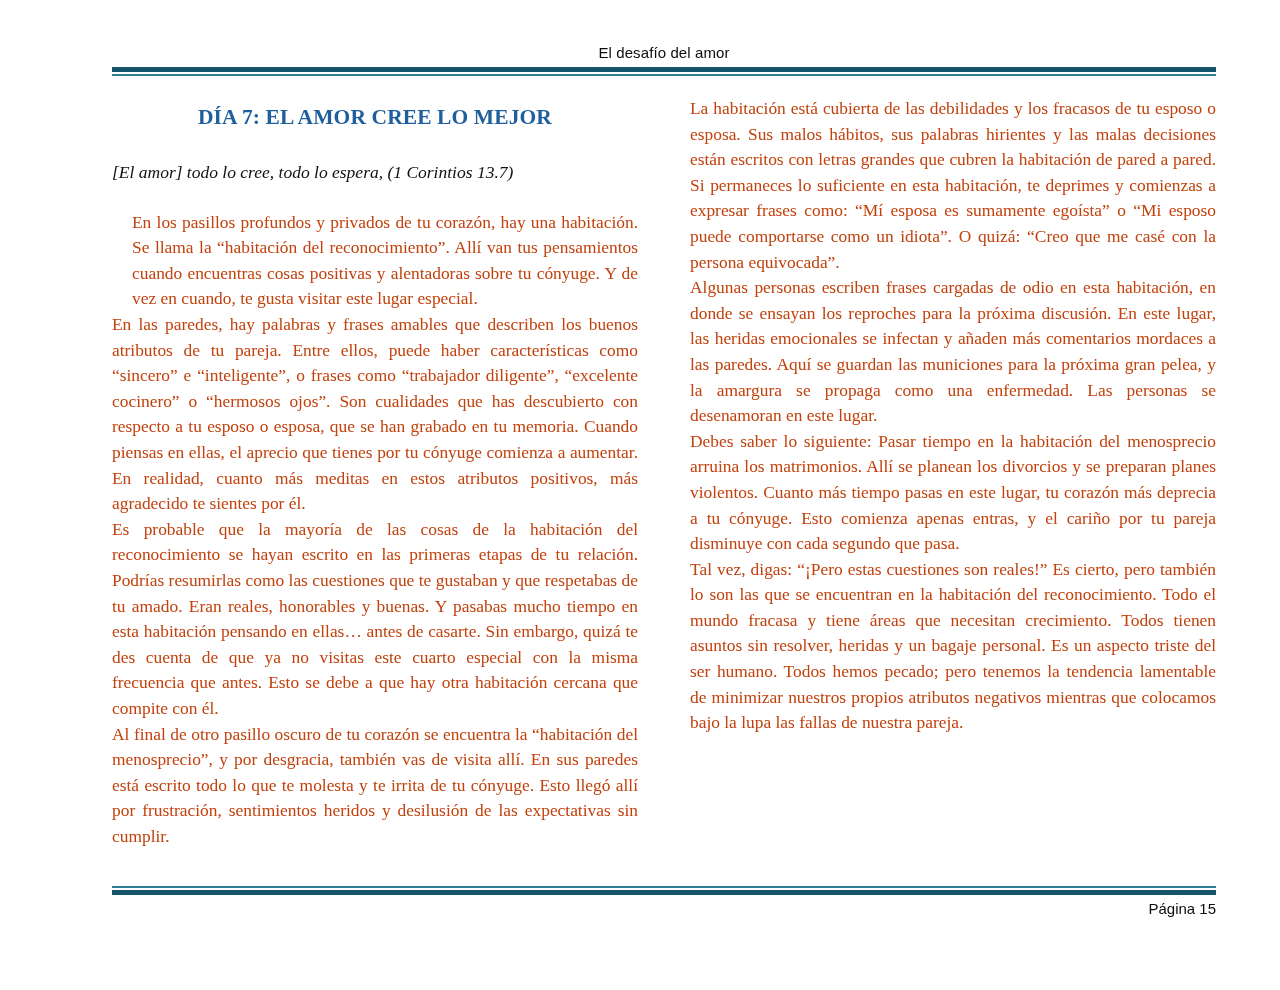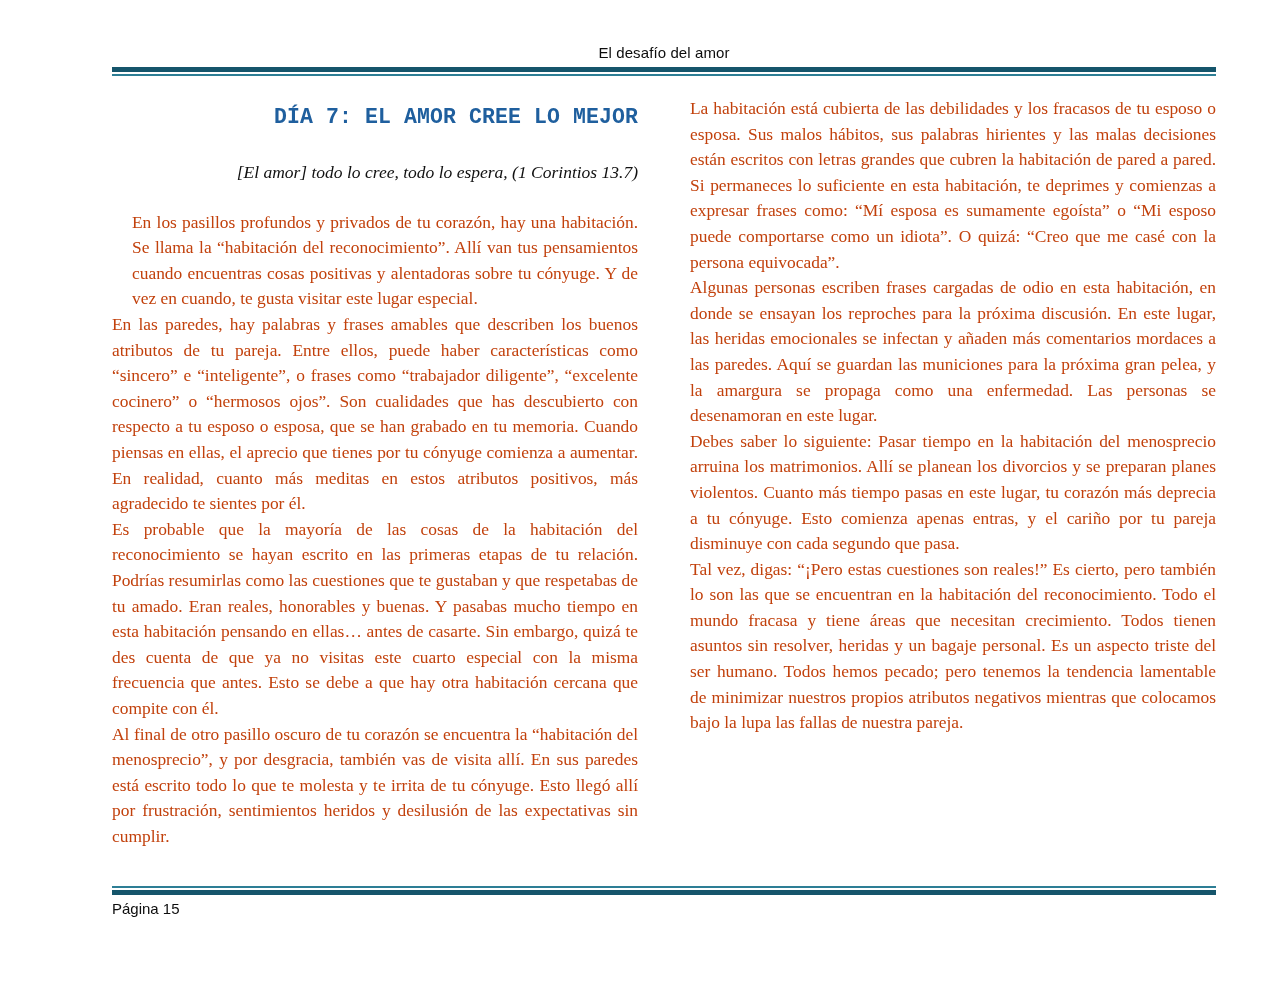--- a/index.html
+++ b/index.html
@@ -71,32 +71,32 @@
     justify-content: space-between;
     align-items: flex-start;
   }
   .col {
     width: 526px;
   }
 
   .chapter-title {
     margin: 0 0 0 0;
     padding-top: 8px;
-    text-align: right;
-    font-family: Liberation Mono, monospace;
+    text-align: center;
+    font-family: Liberation Serif, serif;
     font-weight: bold;
     font-size: 21.5px;
     letter-spacing: .1px;
     color: #1f5f9e;
     line-height: 1.25;
   }
 
   .epigraph {
     margin: 30px 0 0 0;
-    text-align: right;
+    text-align: left;
     font-style: italic;
     font-size: 17.5px;
     color: #111111;
     line-height: 1.3;
   }
 
   p.body {
     margin: 0;
     text-align: justify;
     text-justify: inter-word;
@@ -136,21 +136,21 @@
     width: 100%;
     height: 5px;
     background: #15556b;
   }
 
   .running-footer {
     position: absolute;
     left: 112px;
     top: 900px;
     width: 1104px;
-    text-align: left;
+    text-align: right;
     font-family: "Liberation Sans", "DejaVu Sans", sans-serif;
     font-size: 15px;
     color: #0d0d0d;
   }
 </style>
 </head>
 <body>
 
 <div class="page">
 

